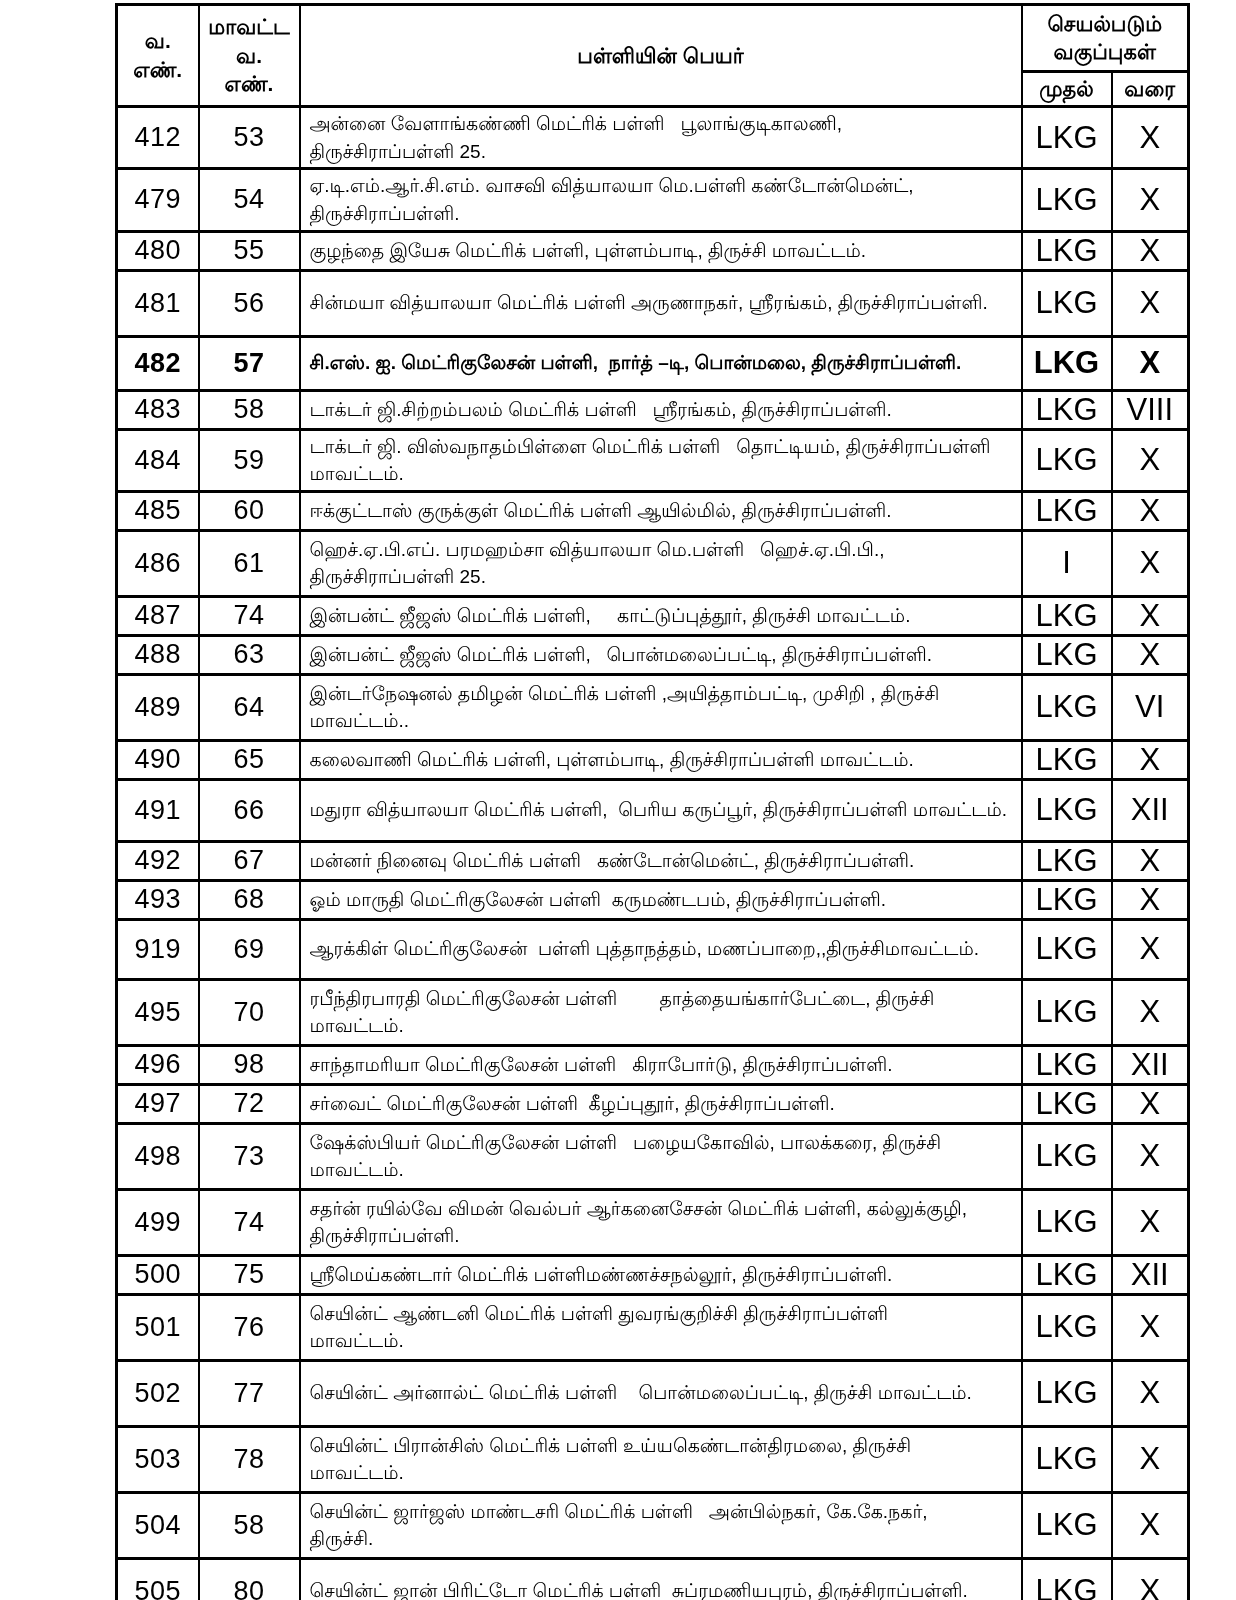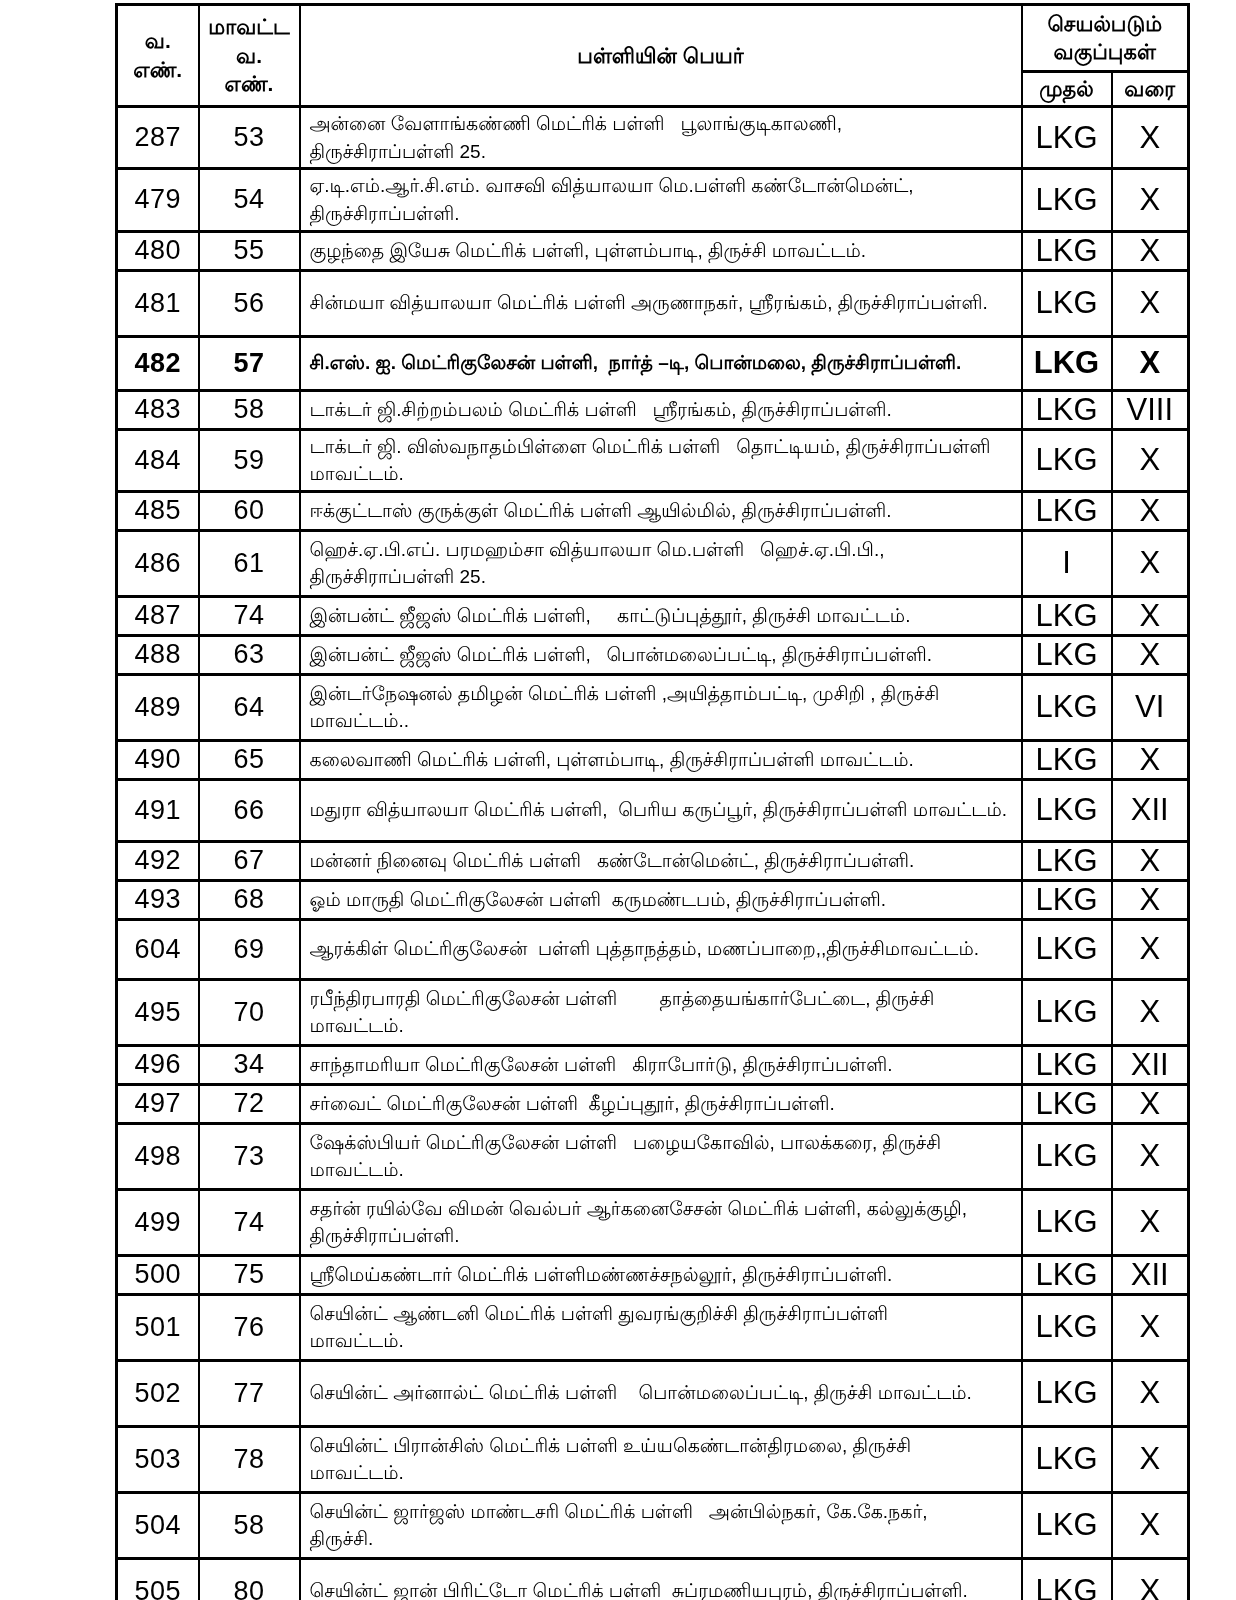--- a/index.html
+++ b/index.html
@@ -88,21 +88,21 @@
         <th colspan="2">செயல்படும்
 வகுப்புகள்</th>
       </tr>
       <tr class="sub-header">
         <th>முதல்</th>
         <th>வரை</th>
       </tr>
     </thead>
     <tbody id="rows">
         <tr style="height: 62px;">
-    <td class="num">287</td>
+    <td class="num">412</td>
     <td class="num">53</td>
     <td class="name">அன்னை வேளாங்கண்ணி மெட்ரிக் பள்ளி   பூலாங்குடிகாலணி,
 திருச்சிராப்பள்ளி 25.</td>
     <td class="cls">LKG</td>
     <td class="cls">X</td>
   </tr>
         <tr style="height: 52px;">
     <td class="num">479</td>
     <td class="num">54</td>
     <td class="name">ஏ.டி.எம்.ஆர்.சி.எம். வாசவி வித்யாலயா மெ.பள்ளி கண்டோன்மென்ட்,
@@ -205,37 +205,37 @@
     <td class="cls">X</td>
   </tr>
         <tr style="height: 25px;">
     <td class="num">493</td>
     <td class="num">68</td>
     <td class="name">ஓம் மாருதி மெட்ரிகுலேசன் பள்ளி  கருமண்டபம், திருச்சிராப்பள்ளி.</td>
     <td class="cls">LKG</td>
     <td class="cls">X</td>
   </tr>
         <tr style="height: 60px;">
-    <td class="num">604</td>
+    <td class="num">919</td>
     <td class="num">69</td>
     <td class="name">ஆரக்கிள் மெட்ரிகுலேசன்  பள்ளி புத்தாநத்தம், மணப்பாறை,,திருச்சிமாவட்டம்.</td>
     <td class="cls">LKG</td>
     <td class="cls">X</td>
   </tr>
         <tr style="height: 66px;">
     <td class="num">495</td>
     <td class="num">70</td>
     <td class="name">ரபீந்திரபாரதி மெட்ரிகுலேசன் பள்ளி        தாத்தையங்கார்பேட்டை, திருச்சி
 மாவட்டம்.</td>
     <td class="cls">LKG</td>
     <td class="cls">X</td>
   </tr>
         <tr style="height: 25px;">
     <td class="num">496</td>
-    <td class="num">34</td>
+    <td class="num">98</td>
     <td class="name">சாந்தாமரியா மெட்ரிகுலேசன் பள்ளி   கிராபோர்டு, திருச்சிராப்பள்ளி.</td>
     <td class="cls">LKG</td>
     <td class="cls">XII</td>
   </tr>
         <tr style="height: 25px;">
     <td class="num">497</td>
     <td class="num">72</td>
     <td class="name">சர்வைட் மெட்ரிகுலேசன் பள்ளி  கீழப்புதூர், திருச்சிராப்பள்ளி.</td>
     <td class="cls">LKG</td>
     <td class="cls">X</td>

